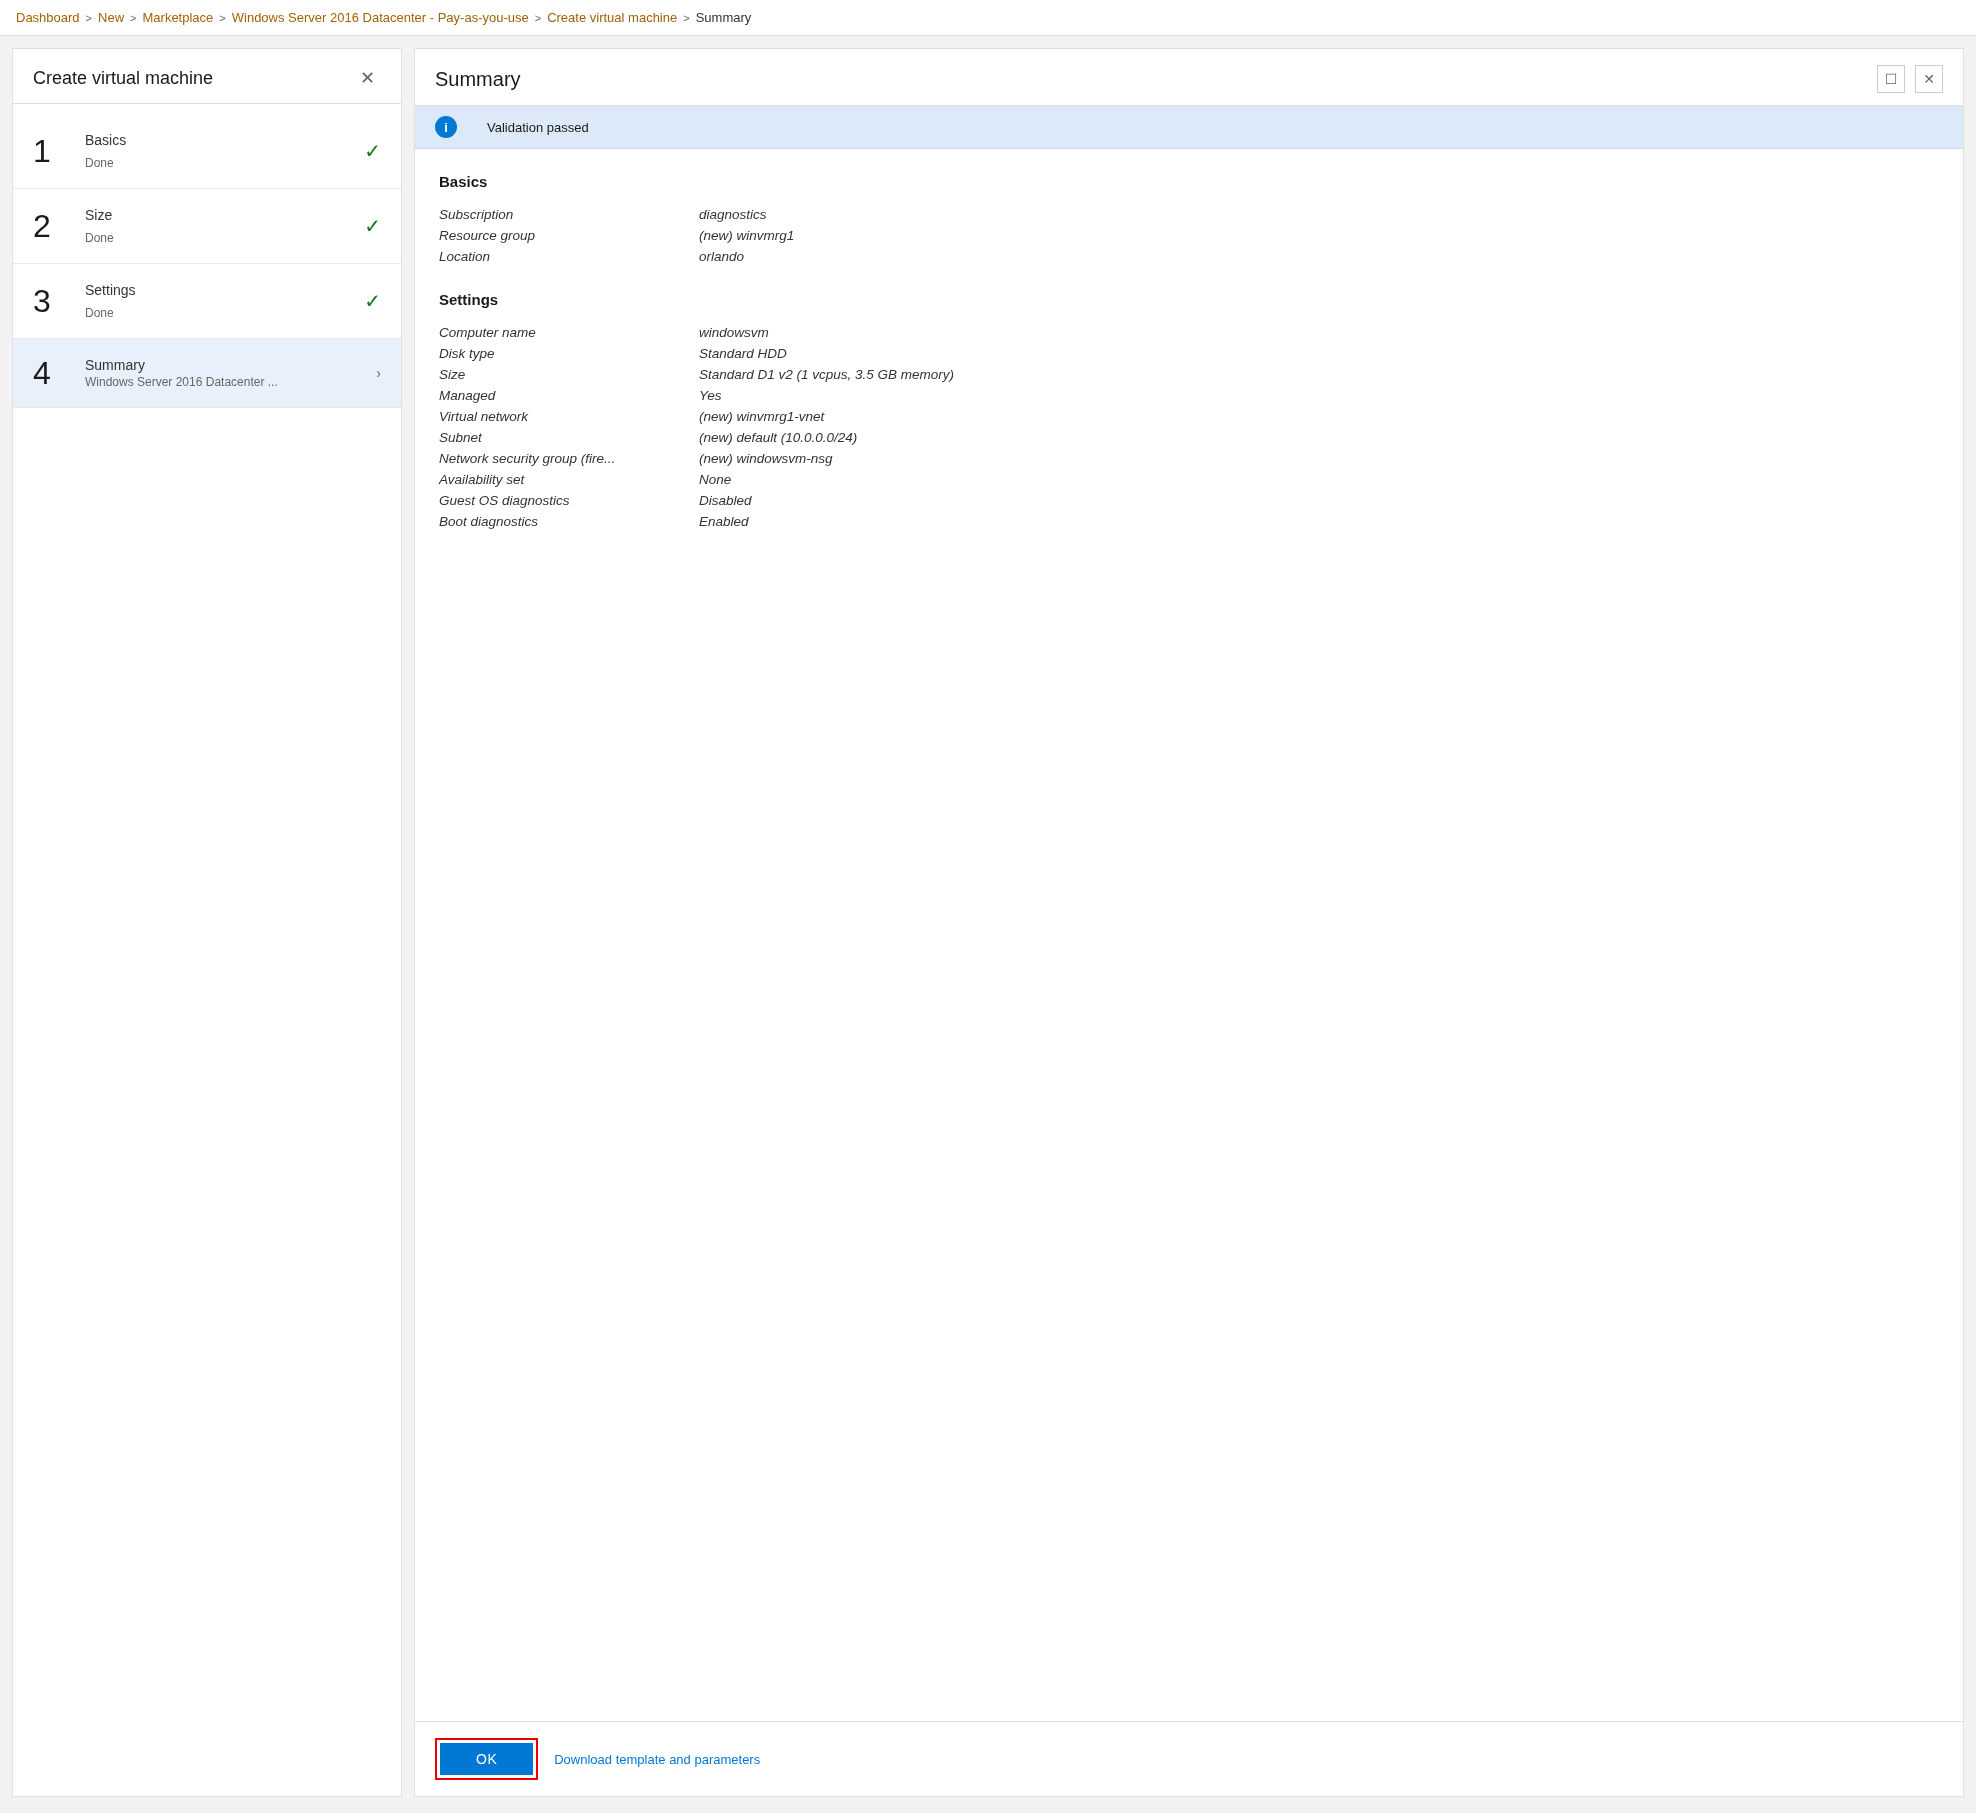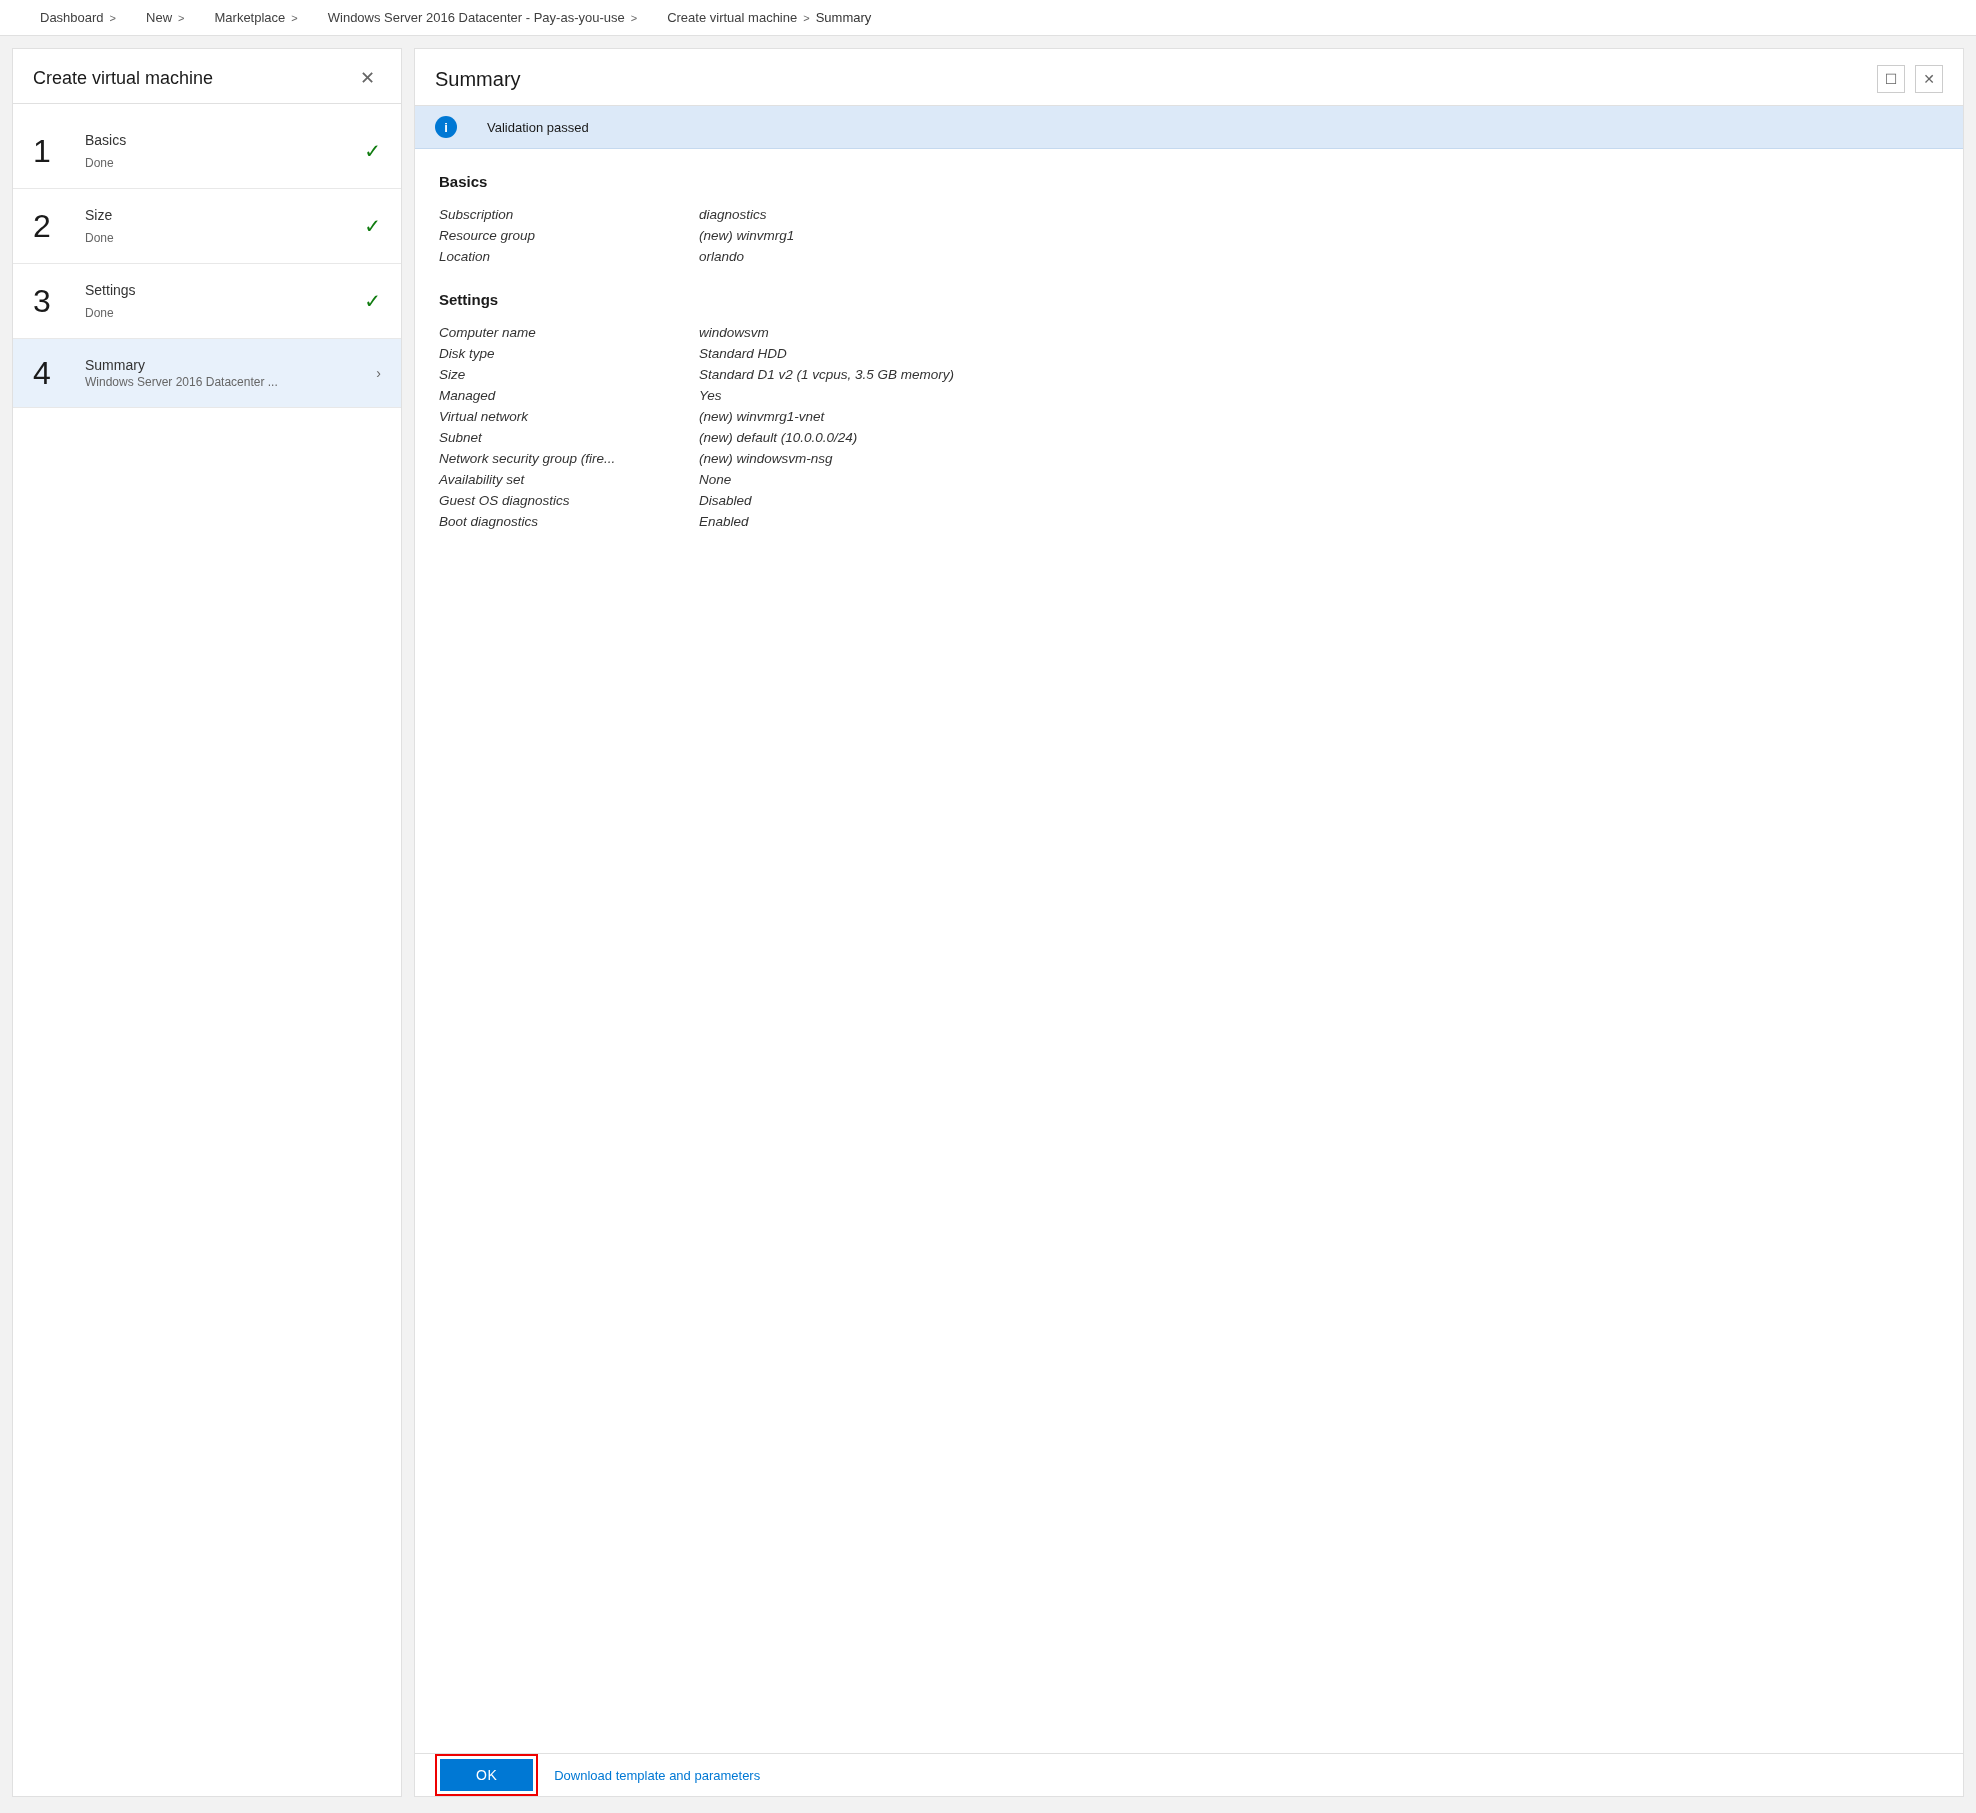--- a/index.html
+++ b/index.html
@@ -12,24 +12,23 @@
     .breadcrumb-bar {
       background: #fff;
       padding: 10px 16px;
       border-bottom: 1px solid #e0e0e0;
       display: flex;
       align-items: center;
       gap: 6px;
       font-size: 13px;
     }
     .breadcrumb-bar a, .breadcrumb-link {
-      color: #404040;
+      color: #a16207;
       text-decoration: none;
       cursor: pointer;
-      margin-left: 24px;
     }
     .breadcrumb-sep {
       color: #666;
       font-size: 11px;
     }
     .breadcrumb-current {
       color: #333;
       font-weight: 400;
     }
     .main-content {
@@ -213,21 +212,21 @@
     .summary-table tr td:first-child {
       color: #333;
       width: 260px;
       min-width: 200px;
     }
     .summary-table tr td:last-child {
       color: #333;
     }
     .right-panel-footer {
       border-top: 1px solid #e0e0e0;
-      padding: 0 20px;
+      padding: 16px 20px;
       display: flex;
       align-items: center;
       gap: 16px;
       background: #fff;
     }
     .ok-btn-wrapper {
       border: 2px solid #e00;
       padding: 3px;
     }
     .ok-btn {

